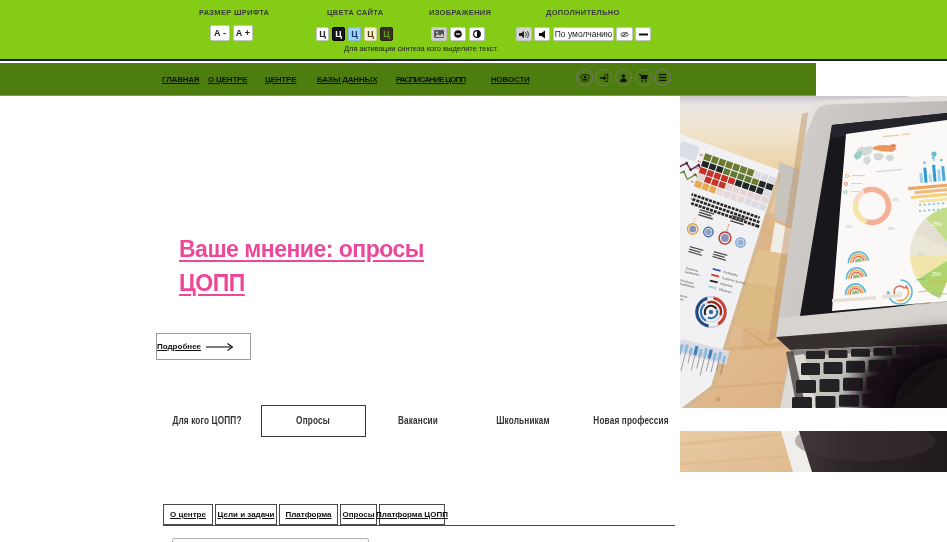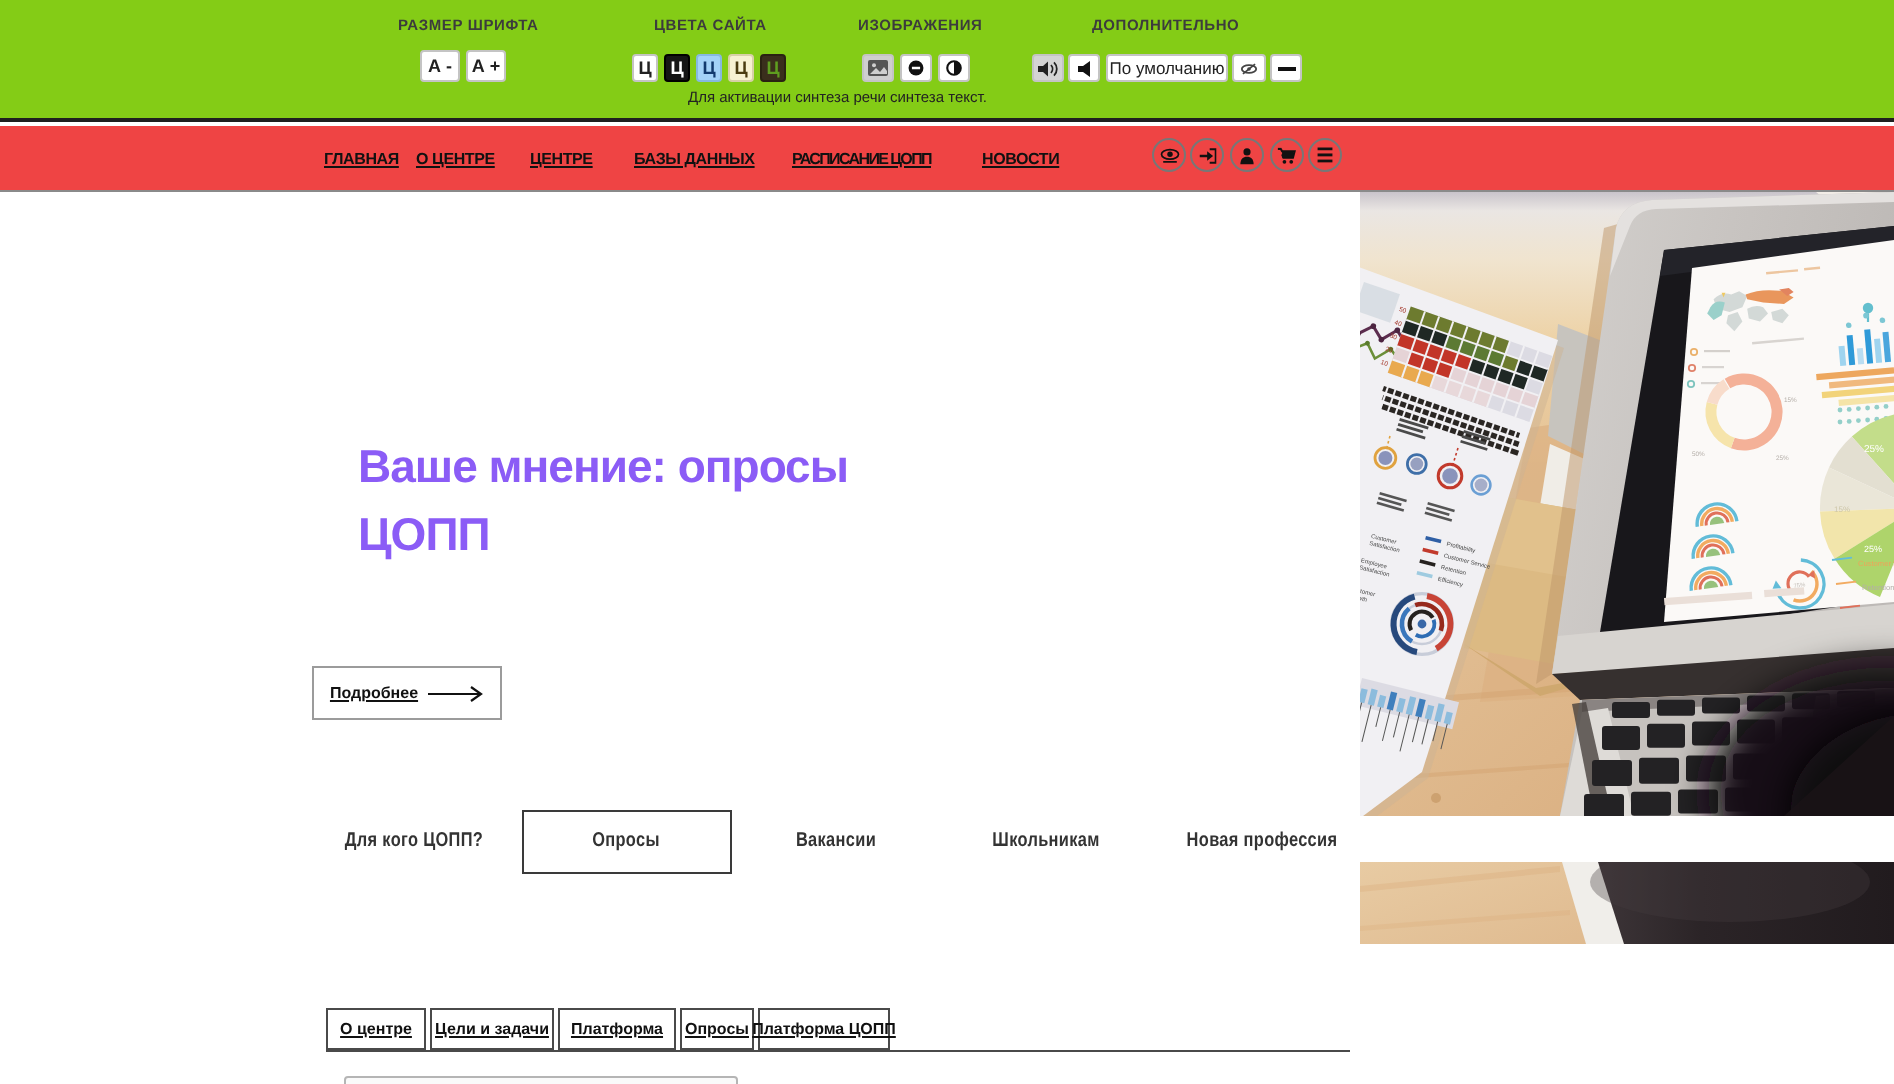--- a/index.html
+++ b/index.html
@@ -6,26 +6,26 @@
 
 #toolbar{position:absolute;left:0;top:0;width:947px;height:61px;background:#84cc16;border-bottom:2px solid #1f1f1f}
 .tlabel{position:absolute;top:8px;font-size:7.5px;font-weight:bold;color:#3c3c3c;letter-spacing:.3px;white-space:nowrap}
 .tbtn{position:absolute;background:#fff;border:1px solid #c4c4c4;border-radius:2px;display:flex;align-items:center;justify-content:center;font-weight:bold;color:#222;white-space:nowrap}
 .abtn{top:25px;height:16px;width:20px;font-size:9px}
 .cbtn{top:27px;height:14px;width:13px;font-size:9px}
 .ibtn{top:27px;height:14px;width:16px}
 .dbtn{top:27px;height:14px}
 #hint{position:absolute;top:44px;left:344px;font-size:7.5px;color:#222;white-space:nowrap}
 
-#nav{position:absolute;left:0;top:63px;width:947px;height:33px;background:#ef4444;border-bottom:1px solid #8a8a8a}
+#nav{position:absolute;left:0;top:63px;width:816px;height:33px;background:#4d7c0f;border-bottom:1px solid #8a8a8a}
 .nlink{position:absolute;top:12px;font-size:8px;font-weight:bold;color:#111;text-decoration:underline;letter-spacing:-.2px;white-space:nowrap}
 .ncirc{position:absolute;top:6px;width:17px;height:17px;border:1px solid #777;border-radius:50%;display:flex;align-items:center;justify-content:center}.ncirc svg{transform:scale(.85)}
 
-#h1a{position:absolute;left:179px;top:216px;width:270px;font-size:23px;letter-spacing:-.5px;line-height:34px;font-weight:bold;color:#8b5cf6;text-underline-offset:3px;text-decoration-thickness:2px}
-#morebtn{position:absolute;left:156px;top:333px;width:95px;height:27px;border:1px solid #9b9b9b;background:#fff;display:flex;align-items:center;justify-content:center;gap:5px}
+#h1a{position:absolute;left:179px;top:232px;width:270px;font-size:23px;letter-spacing:-.5px;line-height:34px;font-weight:bold;color:#ec4899;text-decoration:underline;text-underline-offset:3px;text-decoration-thickness:2px}
+#morebtn{position:absolute;left:156px;top:333px;width:95px;height:27px;border:1px solid #9b9b9b;background:#fff;display:flex;align-items:center;justify-content:flex-start;gap:5px}
 #morebtn span{font-size:8px;font-weight:bold;text-decoration:underline;color:#111}
 
 .tab1{position:absolute;top:415px;font-size:10px;color:#333;font-weight:bold;letter-spacing:.2px;white-space:nowrap;transform:translateX(-50%) scaleX(.82)}
 #opbox{position:absolute;left:261px;top:405px;width:105px;height:32px;border:1px solid #3a3a3a;background:#fff}
 
 .tab2{position:absolute;top:504px;height:21px;border:1px solid #4a4a4a;background:#fff;display:flex;align-items:center;justify-content:center;font-size:8px;font-weight:bold;color:#111;text-decoration:underline;white-space:nowrap}
 #tabline{position:absolute;left:163px;top:525px;width:512px;height:1px;background:#4a4a4a}
 #botbox{position:absolute;left:172px;top:538px;width:197px;height:10px;border:1px solid #b5b5b5;border-radius:2px;background:#fafafa}
 </style></head><body>
 
@@ -81,21 +81,21 @@
         <circle cx="5.5" cy="4" r="1.1" fill="#444"></circle>
         <line x1="1.8" y1="7" x2="9.2" y2="1" stroke="#444" stroke-width="1.1"></line>
       </svg>
   </div>
   <div class="tbtn dbtn" style="left:635px;width:16px">
     <svg width="9" height="3" viewBox="0 0 9 3">
         <rect width="9" height="2" y="0.5" fill="#111"></rect>
       </svg>
   </div>
 
-  <div id="hint">Для активации синтеза речи синтеза текст.</div>
+  <div id="hint">Для активации синтеза кого выделите текст.</div>
 </div>
 
 <div id="nav">
   <div class="nlink" style="left:162px">ГЛАВНАЯ</div>
   <div class="nlink" style="left:208px">О ЦЕНТРЕ</div>
   <div class="nlink" style="left:265px">ЦЕНТРЕ</div>
   <div class="nlink" style="left:317px">БАЗЫ ДАННЫХ</div>
   <div class="nlink" style="left:396px;letter-spacing:-.8px">РАСПИСАНИЕ ЦОПП</div>
   <div class="nlink" style="left:491px">НОВОСТИ</div>
   <div class="ncirc" style="left:576px">

